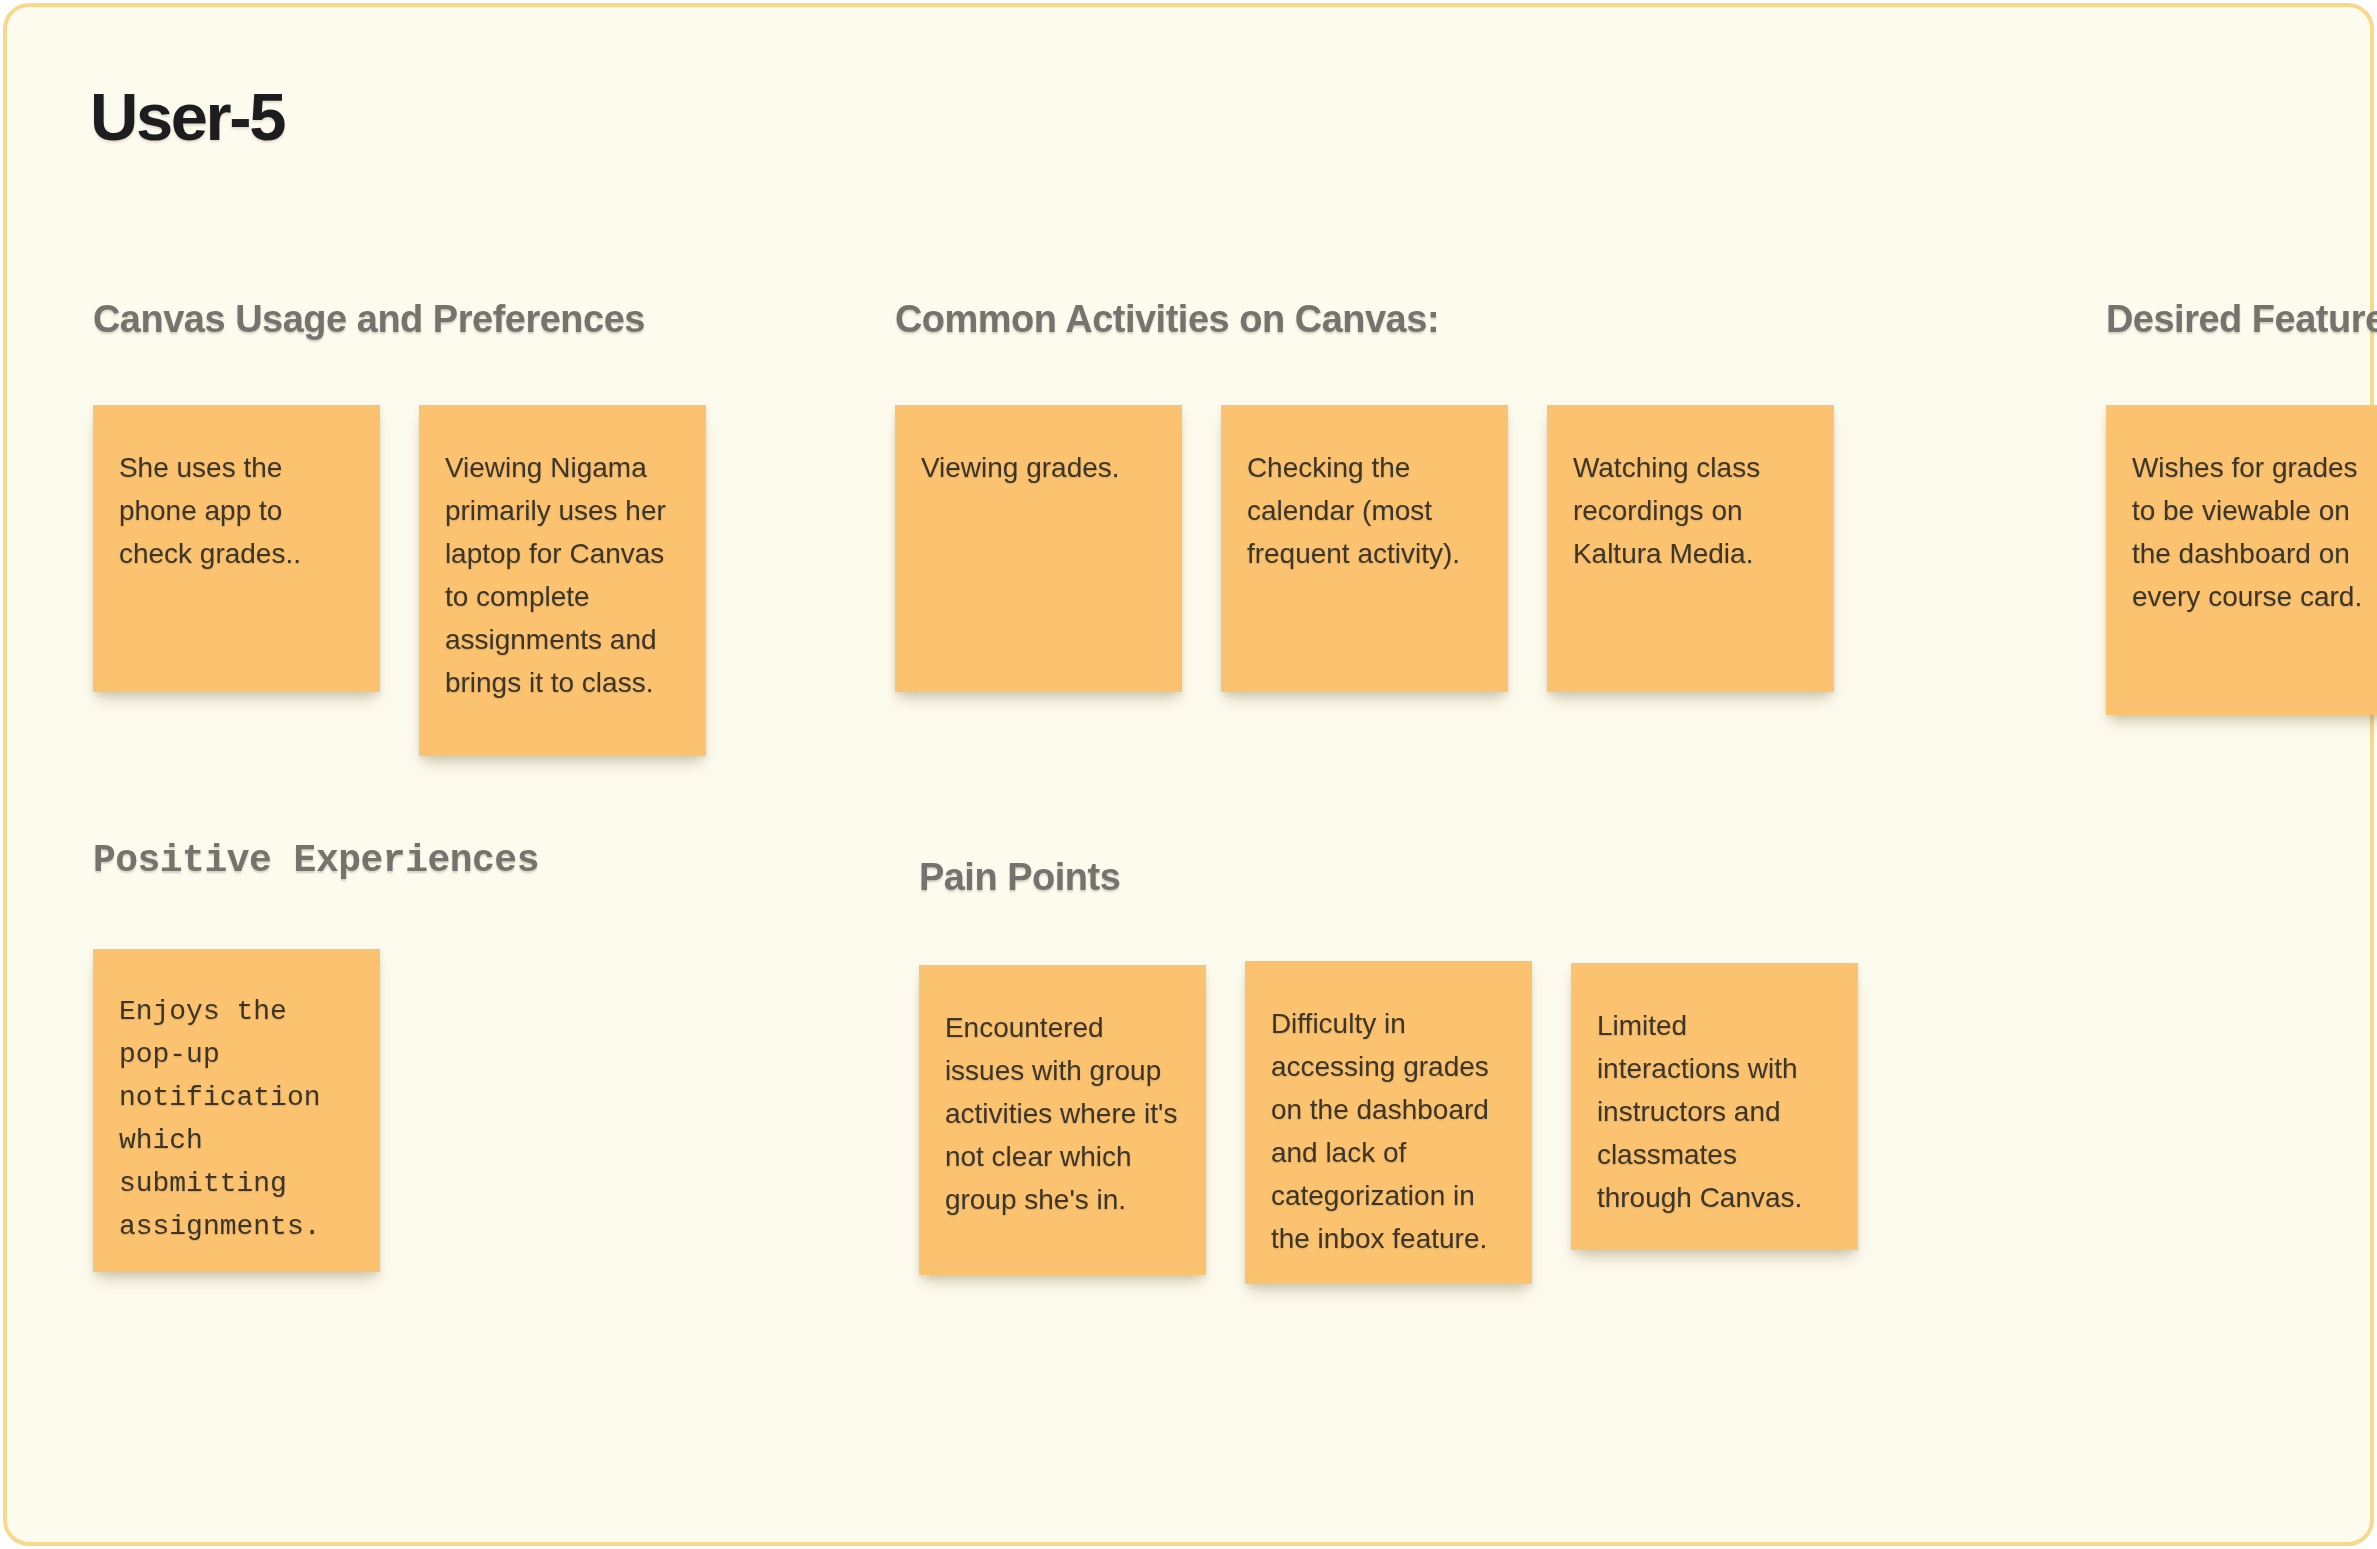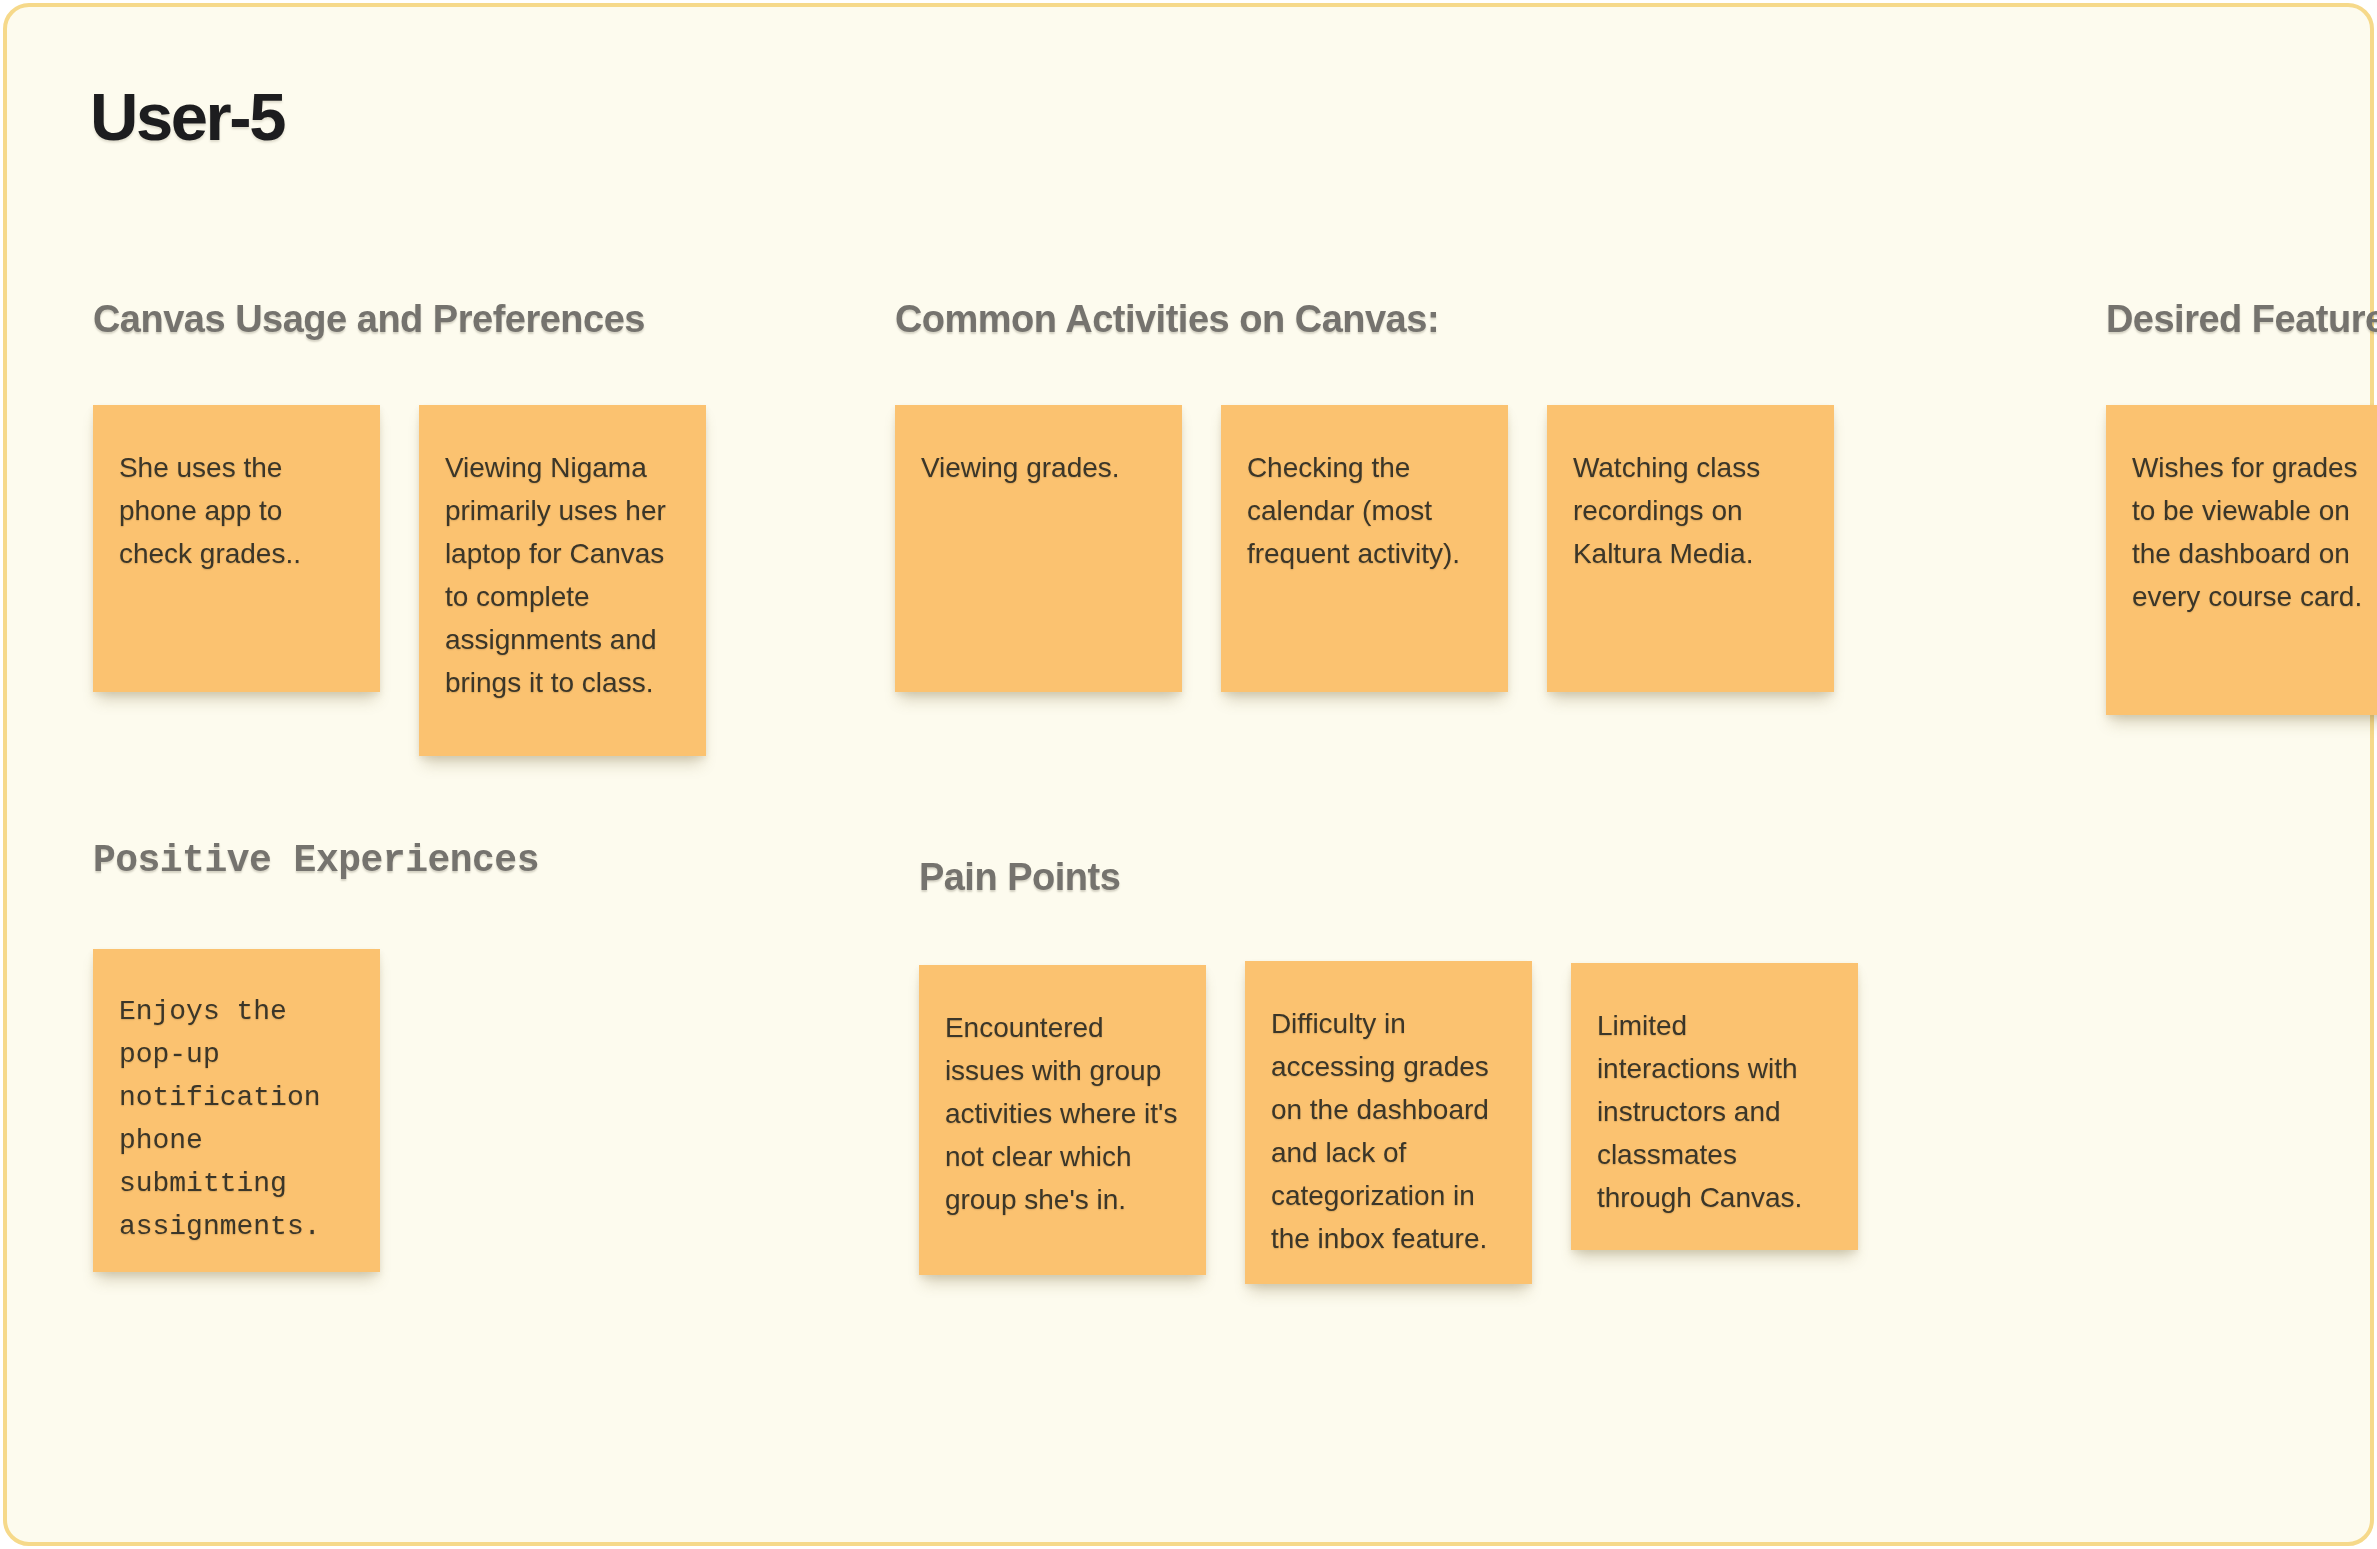--- a/index.html
+++ b/index.html
@@ -121,21 +121,21 @@
         <p>Wishes for grades to be viewable on the dashboard on every course card.</p>
       </div>
 
     </div>
   </section>
 
   <section class="section sec-3 row2">
     <h2 class="section-heading">Positive Experiences</h2>
     <div class="notes">
       <div class="note">
-        <p>Enjoys the pop-up notification phone submitting assignments.</p>
+        <p>Enjoys the pop-up notification which submitting assignments.</p>
       </div>
     </div>
   </section>
 
   <section class="section sec-4 row2">
     <h2 class="section-heading">Pain Points</h2>
     <div class="notes">
       <div class="note h653">
         <p>Encountered issues with group activities where it's not clear which group she's in.</p>
       </div>

